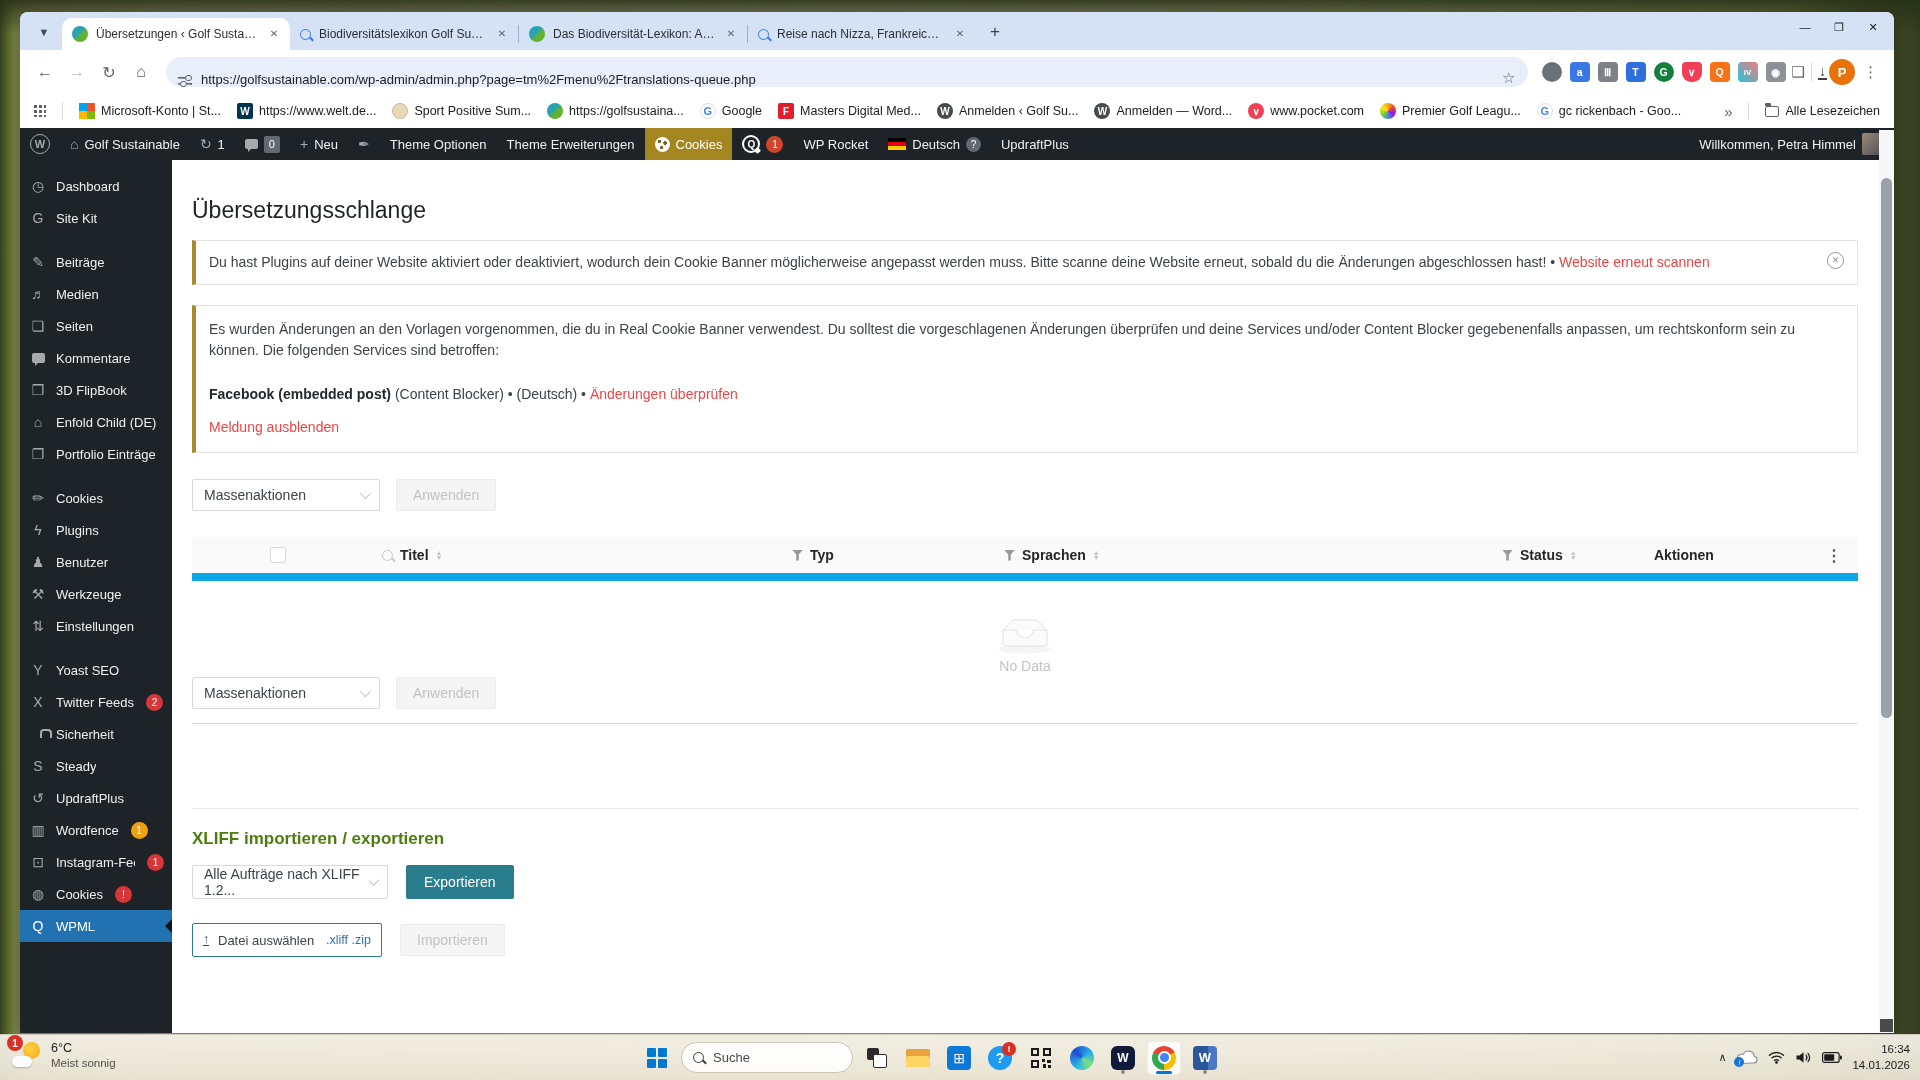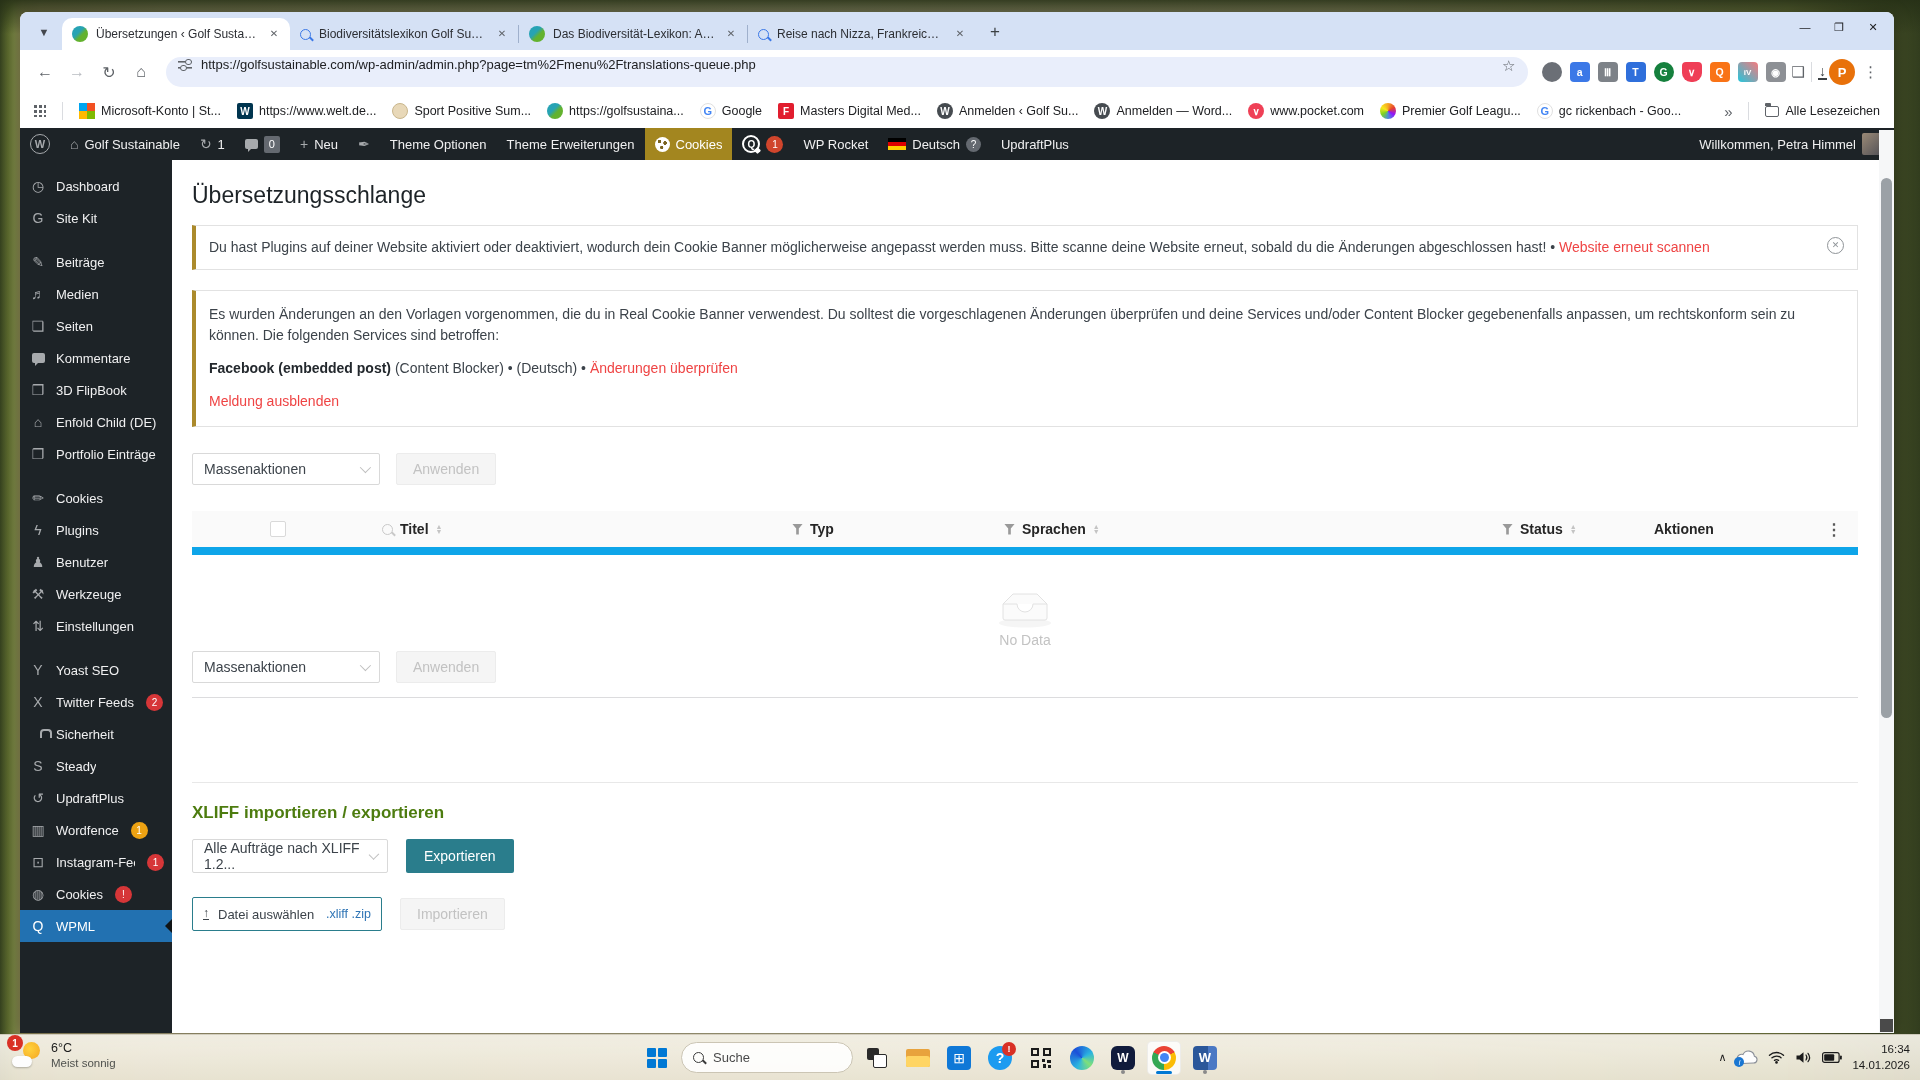--- a/index.html
+++ b/index.html
@@ -24,21 +24,21 @@
 
 .fav{width:16px;height:16px;flex:0 0 auto}
 .fav-golf{border-radius:50%;background:linear-gradient(135deg,#27a3b4 40%,#63b22e 60%)}
 .mag{width:11px;height:11px;border:1.8px solid #5f6368;border-radius:50%;position:relative;flex:0 0 auto}
 .mag::after{content:"";position:absolute;width:5px;height:1.8px;background:#5f6368;transform:rotate(45deg);right:-4px;bottom:-1px}
 .mag-blue{border-color:#3b78e7}.mag-blue::after{background:#3b78e7}
 
 .toolbar{height:44px;background:#fff;display:flex;align-items:center;padding:0 10px;gap:2px}
 .navbtn{width:30px;height:30px;display:flex;align-items:center;justify-content:center;font-size:16px;color:#5f6368;border-radius:50%}
 .navbtn.dim{color:#b9bcc1}
-.addressbar{flex:1;height:30px;background:#e9eefb;border-radius:15px;display:flex;align-items:flex-start;padding:0 12px;gap:9px;margin:0 8px;min-width:0}
+.addressbar{flex:1;height:30px;background:#e9eefb;border-radius:15px;display:flex;align-items:flex-end;padding:0 12px;gap:9px;margin:0 8px;min-width:0}
 .tune{width:14px;height:14px;flex:0 0 auto;background:linear-gradient(#5f6368,#5f6368) 0 3.5px/14px 1.6px no-repeat,linear-gradient(#5f6368,#5f6368) 0 9.5px/14px 1.6px no-repeat;position:relative}
 .tune::before,.tune::after{content:"";position:absolute;width:4.6px;height:4.6px;border-radius:50%;background:#e9eefb;border:1.6px solid #5f6368}
 .tune::before{left:7px;top:1.7px}.tune::after{left:2px;top:7.6px}
 .url{font-size:13px;color:#202124;white-space:nowrap;overflow:hidden;text-overflow:ellipsis;flex:1}
 .star{font-size:15px;color:#5f6368;flex:0 0 auto}
 .extrow{display:flex;align-items:center;gap:8px;padding:0 4px}
 .chip{width:20px;height:20px;display:flex;align-items:center;justify-content:center;color:#fff;font-size:10.5px;font-weight:bold}
 .chip.circle{border-radius:50%}.chip.square{border-radius:4px}.chip.shield{border-radius:4px 4px 9px 9px}
 .chip.lin{background:linear-gradient(45deg,#24c6dc,#f7797d);font-size:8px}
 .puzzle{color:#5f6368;font-size:15px}
@@ -88,28 +88,28 @@
 .sb-ico{width:20px;text-align:center;color:#a7aaad;font-size:14px;flex:0 0 auto}
 .sb-label{font-size:13px;white-space:nowrap;overflow:hidden}
 .sb-item.active{background:#2271b1;color:#fff}
 .sb-item.active .sb-ico{color:#fff}
 .sb-item.active::after{content:"";position:absolute;right:0;top:50%;margin-top:-7px;border-top:7px solid transparent;border-bottom:7px solid transparent;border-right:7px solid #101517}
 .sb-sep{height:12px}
 .sb-badge{margin-left:4px;min-width:17px;height:17px;line-height:17px;border-radius:9px;font-size:10px;color:#fff;text-align:center;padding:0 4px;flex:0 0 auto}
 .sb-lock{width:11px;height:8px;background:#a7aaad;border-radius:1.5px;position:relative;margin:5px auto 0}
 .sb-lock::before{content:"";position:absolute;top:-5px;left:1.5px;width:8px;height:7px;border:2px solid #a7aaad;border-bottom:none;border-radius:4px 4px 0 0}
 
-.content{flex:1;background:#fff;position:relative;padding:22px 36px 0 20px;overflow:hidden}
+.content{flex:1;background:#fff;position:relative;padding:37px 36px 0 20px;overflow:hidden}
 h1.pagetitle{font-size:23px;font-weight:400;color:#1d2327}
 .notice{border:1px solid #e2e2e2;border-left:4px solid #ab8a2c;background:#fff;padding:11px 44px 11px 13px;font-size:14px;color:#3c434a;line-height:21px;position:relative}
 .n1{margin-top:16px}
 .n2{margin-top:20px;padding:13px 16px 14px 13px}
 .notice a,.linkish{color:#ef4444;text-decoration:none;cursor:pointer}
 .nclose{position:absolute;right:13px;top:11px;width:17px;height:17px;border:1.6px solid #8f9498;border-radius:50%;color:#8f9498;font-size:9px;line-height:14px;text-align:center}
-.svcline{margin-top:12px}
+.svcline{margin-top:23px}
 .svcline b{color:#23282d}
 .hideline{margin-top:12px;display:inline-block}
 .bulkrow{display:flex;align-items:center;gap:16px;margin-top:26px}
 .aselect{width:188px;height:32px;border:1px solid #d9d9d9;border-radius:2px;background:#fff;display:flex;align-items:center;justify-content:space-between;padding:0 11px;font-size:14px;color:#3c434a}
 .chev{width:8px;height:8px;border-right:1.6px solid #bfbfbf;border-bottom:1.6px solid #bfbfbf;transform:rotate(45deg) translateY(-2px)}
 .btn-dis{height:32px;padding:0 16px;background:#f5f5f5;border:1px solid #ececec;border-radius:2px;color:#c2c2c2;font-size:14px;display:flex;align-items:center}
 .queue{border-bottom:1px solid #dcdcde;padding-bottom:14px}
 .thead{margin-top:26px;height:44px;background:#fafafa;border-bottom:8px solid #0ea5e9;position:relative;font-size:14px;font-weight:bold;color:#262626}
 .thg{position:absolute;top:0;height:100%;display:flex;align-items:center;gap:7px}
 .cbx{width:16px;height:16px;border:1px solid #d9d9d9;border-radius:2px;background:#fff}

